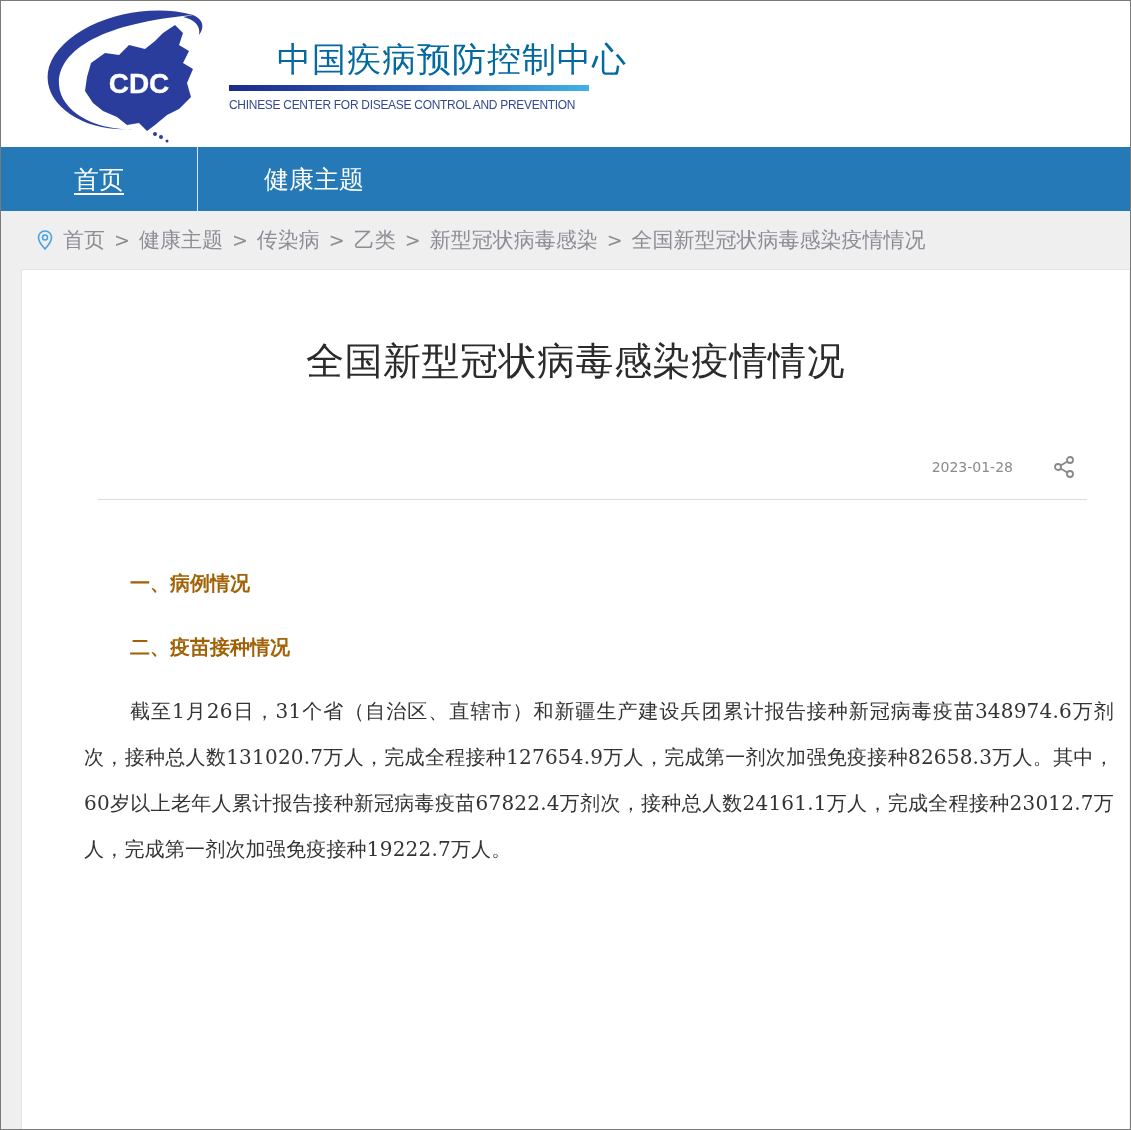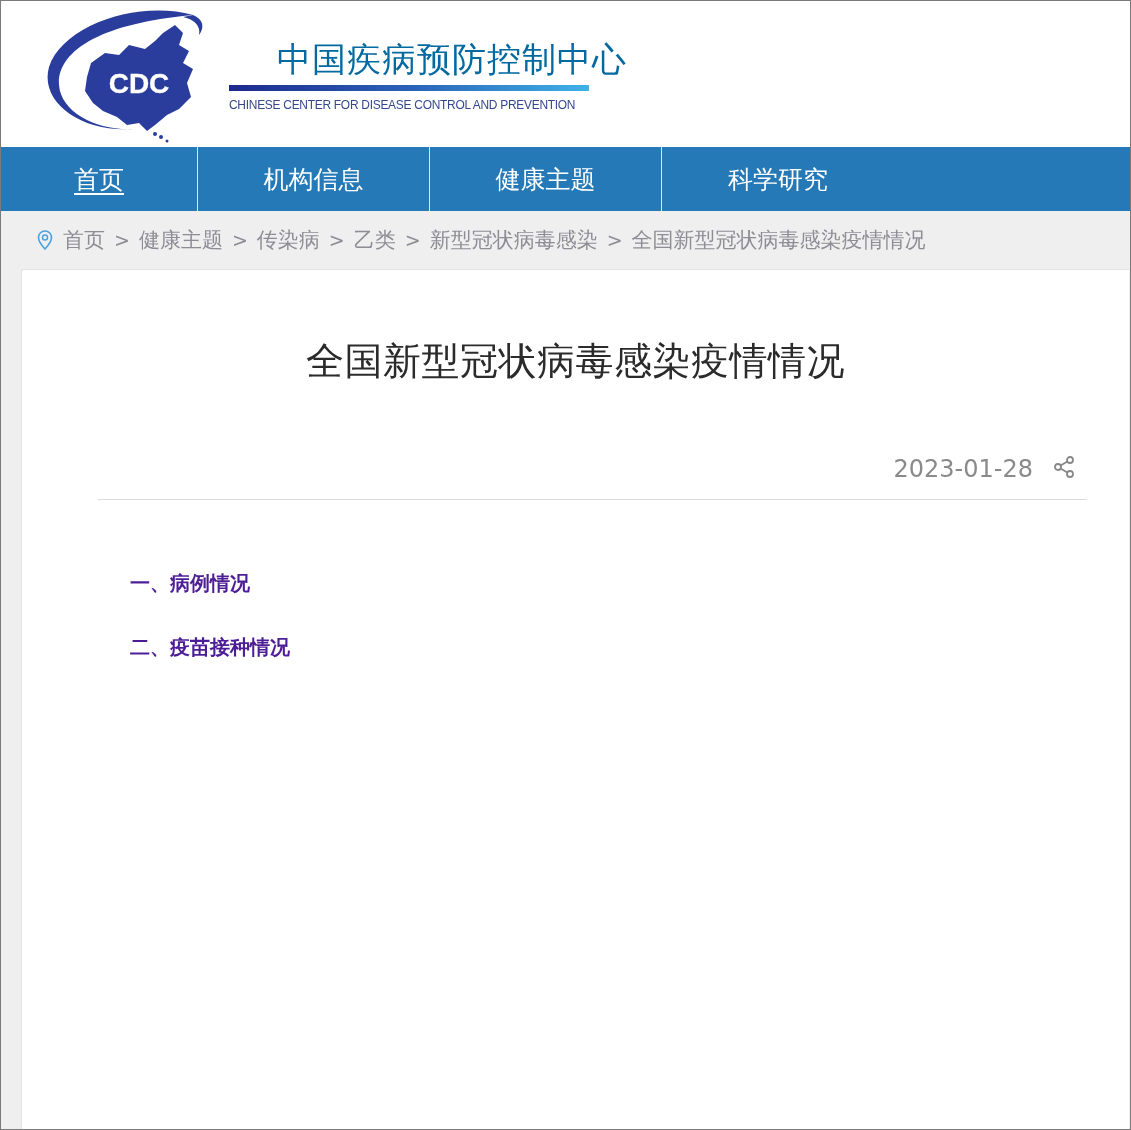--- a/index.html
+++ b/index.html
@@ -56,33 +56,33 @@
     
     .article {
       position: absolute; left: 20px; top: 268px; width: 1108px; height: 862px;
       background: #fff; border-left: 1px solid #e3e3e3; border-top: 1px solid #e3e3e3;
     }
     .title {
       position: absolute; left: 0; width: 100%; top: 66px; text-align: center;
       font-size: 38px; color: #2b2b2b; letter-spacing: 0.5px;
     }
     .meta {
-      position: absolute; right: 52px; top: 185px; display: flex; align-items: flex-start;
-      font-size: 24px; color: #8a8a8a;
+      position: absolute; right: 52px; top: 185px; display: flex; align-items: center;
+      font-size: 14px; color: #8a8a8a; gap: 20px;
     }
     .meta .share { width: 24px; height: 24px; margin-left: 20px; cursor: pointer; }
     .divider {
       position: absolute; left: 76px; width: 989px; top: 229px; height: 1px; background: #dcdcdc;
     }
     .body-text {
       position: absolute; left: 62px; top: 290px; width: 1030px;
       font-family: "DejaVu Serif", "Liberation Serif", serif; color: #333;
       font-size: 20px; line-height: 46px;
     }
-    .sec-head { font-weight: bold; padding-left: 46px; margin-bottom: 18px; color: #4c1d95; }
+    .sec-head { font-weight: bold; padding-left: 46px; margin-bottom: 18px; color: #a16207; }
     .para { text-indent: 46px; margin-bottom: 16px; text-align: justify; letter-spacing: 0.2px; }
   </style>
 </head>
 <body>
 
 <div class="frame">
 
   <div class="header">
     <svg class="logo-mark" viewBox="0 0 165 140">
 
@@ -100,27 +100,21 @@
       <div class="logo-bar"></div>
       <div class="logo-en">CHINESE CENTER FOR DISEASE CONTROL AND PREVENTION</div>
     </div>
   </div>
 
   <div class="nav">
     <div class="nav-item active" style="width:197px">
         <span>首页</span>
       </div>
     <div class="nav-item" style="width:232px">
-        <span>机构信息</span>
-      </div>
-    <div class="nav-item" style="width:232px">
         <span>健康主题</span>
-      </div>
-    <div class="nav-item" style="width:232px">
-        <span>科学研究</span>
       </div>
   </div>
 
   <div class="crumbs">
     <svg class="pin" viewBox="0 0 16 20">
       <path d="M8 1 C4 1 1.5 4 1.5 7.5 C1.5 12 8 19 8 19 C8 19 14.5 12 14.5 7.5 C14.5 4 12 1 8 1 Z" fill="none" stroke="#4aa3e0" stroke-width="1.6"></path>
       <circle cx="8" cy="7.5" r="2.5" fill="none" stroke="#4aa3e0" stroke-width="1.5"></circle>
     </svg>
     <span class="link">首页</span>
     <span class="sep">&gt;</span>
@@ -150,15 +144,16 @@
         <line x1="7.6" y1="10.6" x2="14.4" y2="6.4" stroke="#888" stroke-width="1.8"></line>
         <line x1="7.6" y1="13.4" x2="14.4" y2="17.6" stroke="#888" stroke-width="1.8"></line>
       </svg>
     </div>
 
     <div class="divider"></div>
 
     <div class="body-text">
       <div class="sec-head">一、病例情况</div>
       <div class="sec-head">二、疫苗接种情况</div>
+      <p class="para">截至1月26日，31个省（自治区、直辖市）和新疆生产建设兵团累计报告接种新冠病毒疫苗348974.6万剂次，接种总人数131020.7万人，完成全程接种127654.9万人，完成第一剂次加强免疫接种82658.3万人。其中，60岁以上老年人累计报告接种新冠病毒疫苗67822.4万剂次，接种总人数24161.1万人，完成全程接种23012.7万人，完成第一剂次加强免疫接种19222.7万人。</p>
     </div>
   </div>
 </div>
 
 </body></html>

